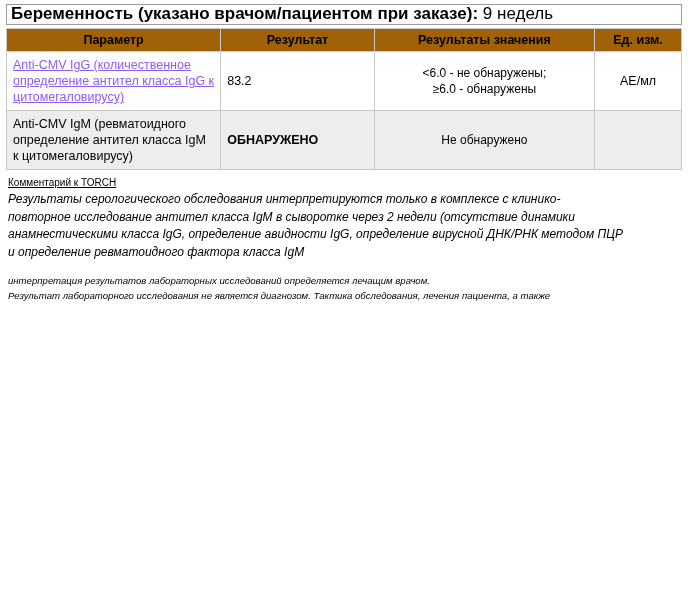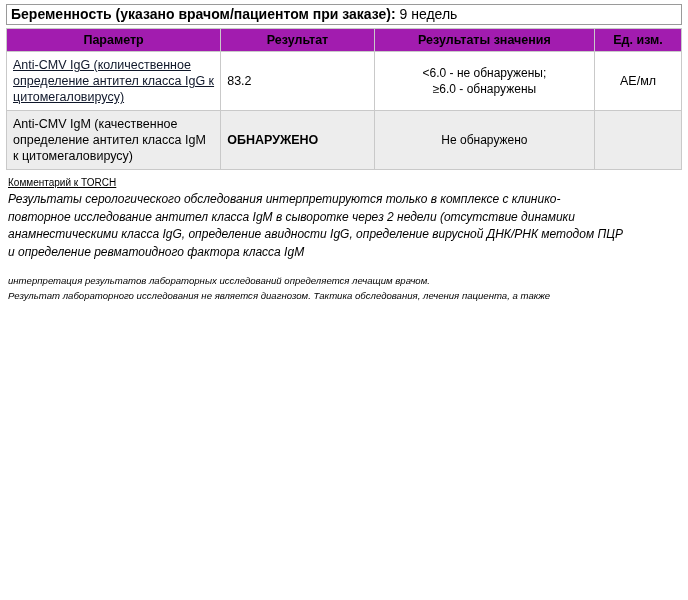--- a/index.html
+++ b/index.html
@@ -20,21 +20,21 @@
     width: 688px;
     height: 600px;
     box-sizing: border-box;
   }
   
   .preg-bar {
     margin: 4px 6px 0 6px;
     border: 1px solid #9a9a9a;
     background: #ffffff;
     padding: 2px 4px 3px 4px;
-    font-size: 14px;
+    font-size: 17px;
     line-height: 14px;
     white-space: nowrap;
   }
   .preg-label {
     font-weight: bold;
   }
   .preg-value {
     font-weight: normal;
   }
   
@@ -44,38 +44,38 @@
     width: 676px;
     table-layout: fixed;
   }
   table.results th,
   table.results td {
     border: 1px solid #c9c9c9;
     vertical-align: middle;
     padding: 5px 6px;
   }
   table.results thead th {
-    background: #a21caf;
+    background: #a16207;
     text-align: center;
     font-weight: bold;
     font-size: 12.5px;
     padding: 4px 6px;
   }
   .col-param { width: 212px; }
   .col-result { width: 152px; }
   .col-ref { width: 218px; }
   .col-unit { width: 86px; }
 
   td.param {
     text-align: left;
     font-size: 12.5px;
     line-height: 16px;
   }
   td.param a.link {
-    color: #0f172a;
+    color: #8b5cf6;
   }
   td.result {
     text-align: left;
     font-size: 12.5px;
   }
   td.result.bold { font-weight: bold; }
   td.ref {
     text-align: center;
     font-size: 12px;
     line-height: 16px;
@@ -142,21 +142,21 @@
       <tr>
         <td class="param"><a class="link" href="#">Anti-CMV IgG (количественное определение антител класса IgG к цитомегаловирусу)</a></td>
         <td class="result">83.2</td>
         <td class="ref">
           <span>&lt;6.0 - не обнаружены;</span><br>
           <span>≥6.0 - обнаружены</span>
         </td>
         <td class="unit">АЕ/мл</td>
       </tr>
       <tr class="row-alt">
-        <td class="param">Anti-CMV IgM (качественное определение антител класса IgM к цитомегаловирусу)</td>
+        <td class="param">Anti-CMV IgM (ревматоидного определение антител класса IgM к цитомегаловирусу)</td>
         <td class="result bold">ОБНАРУЖЕНО</td>
         <td class="ref">Не обнаружено</td>
         <td class="unit"></td>
       </tr>
     </tbody>
   </table>
 
   <div class="comment">
     <div class="comment-title">Комментарий к TORCH</div>
     <div class="comment-body">

